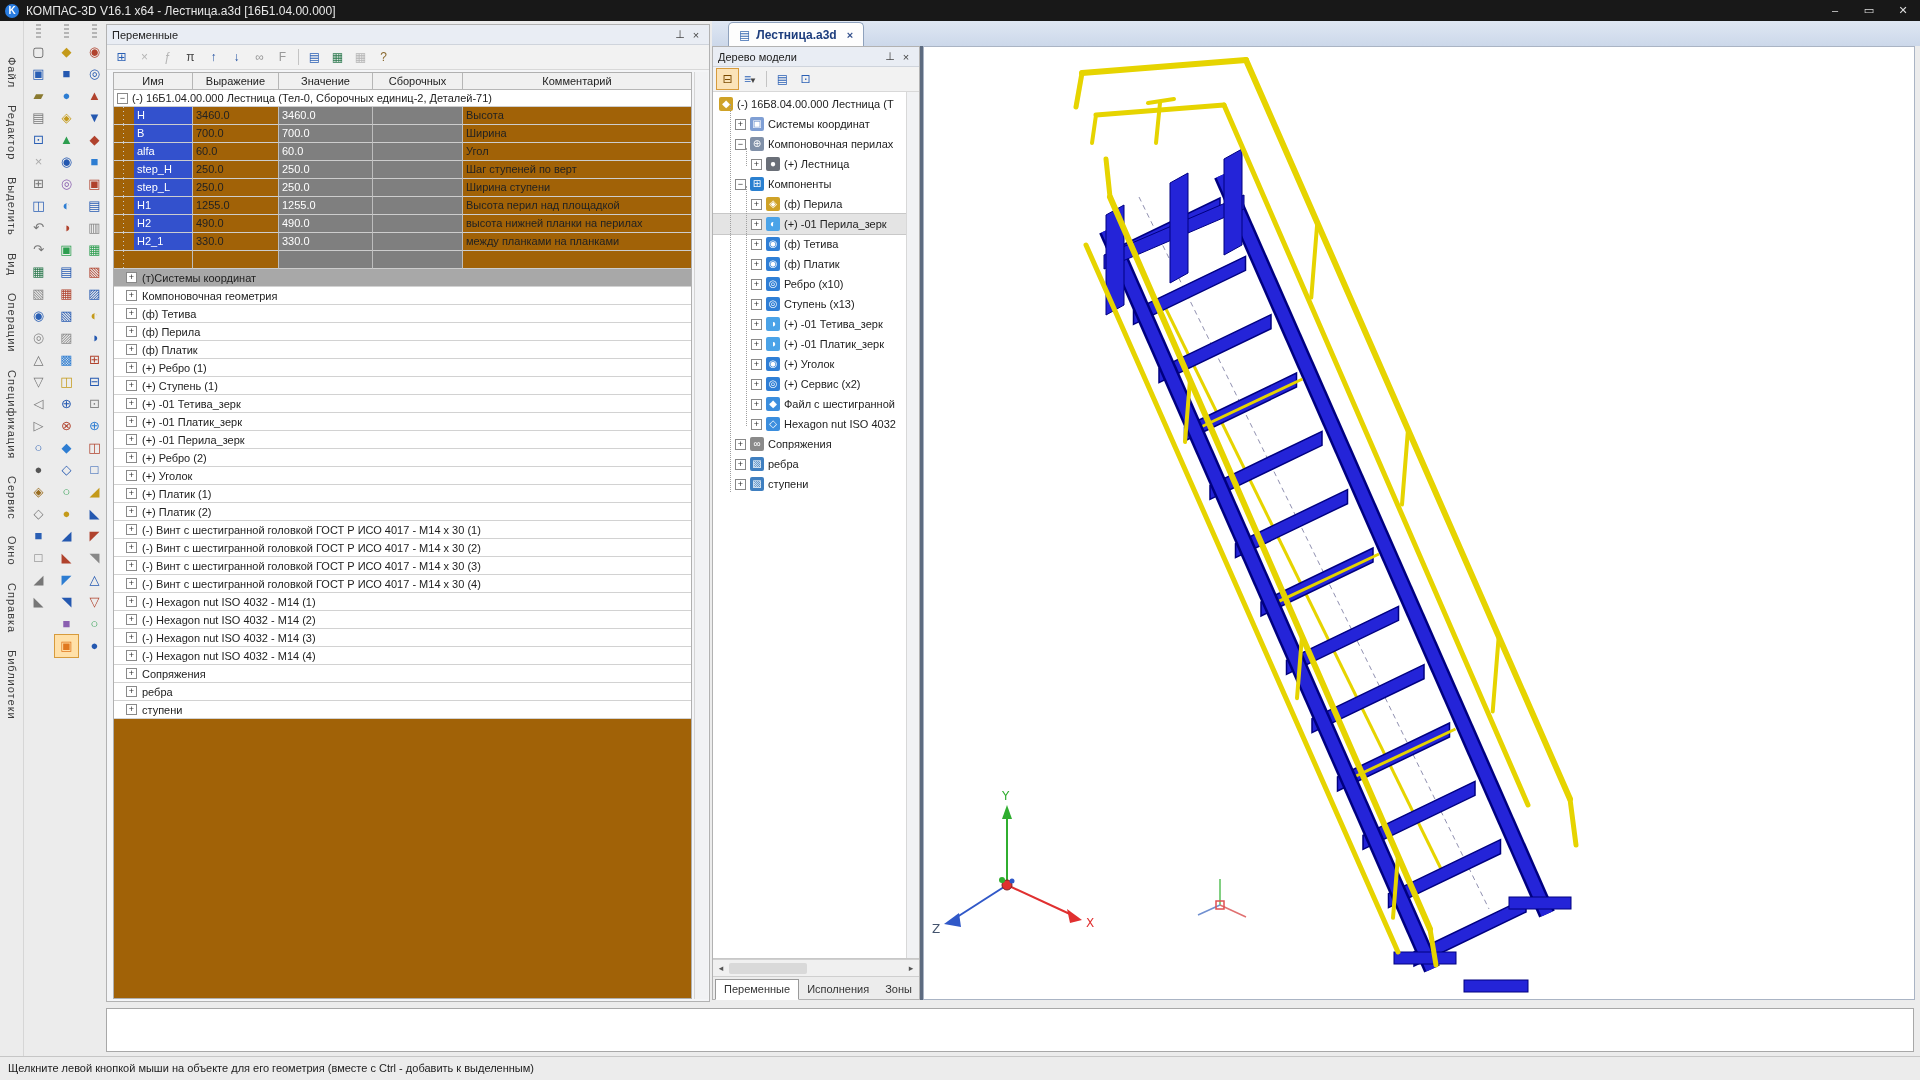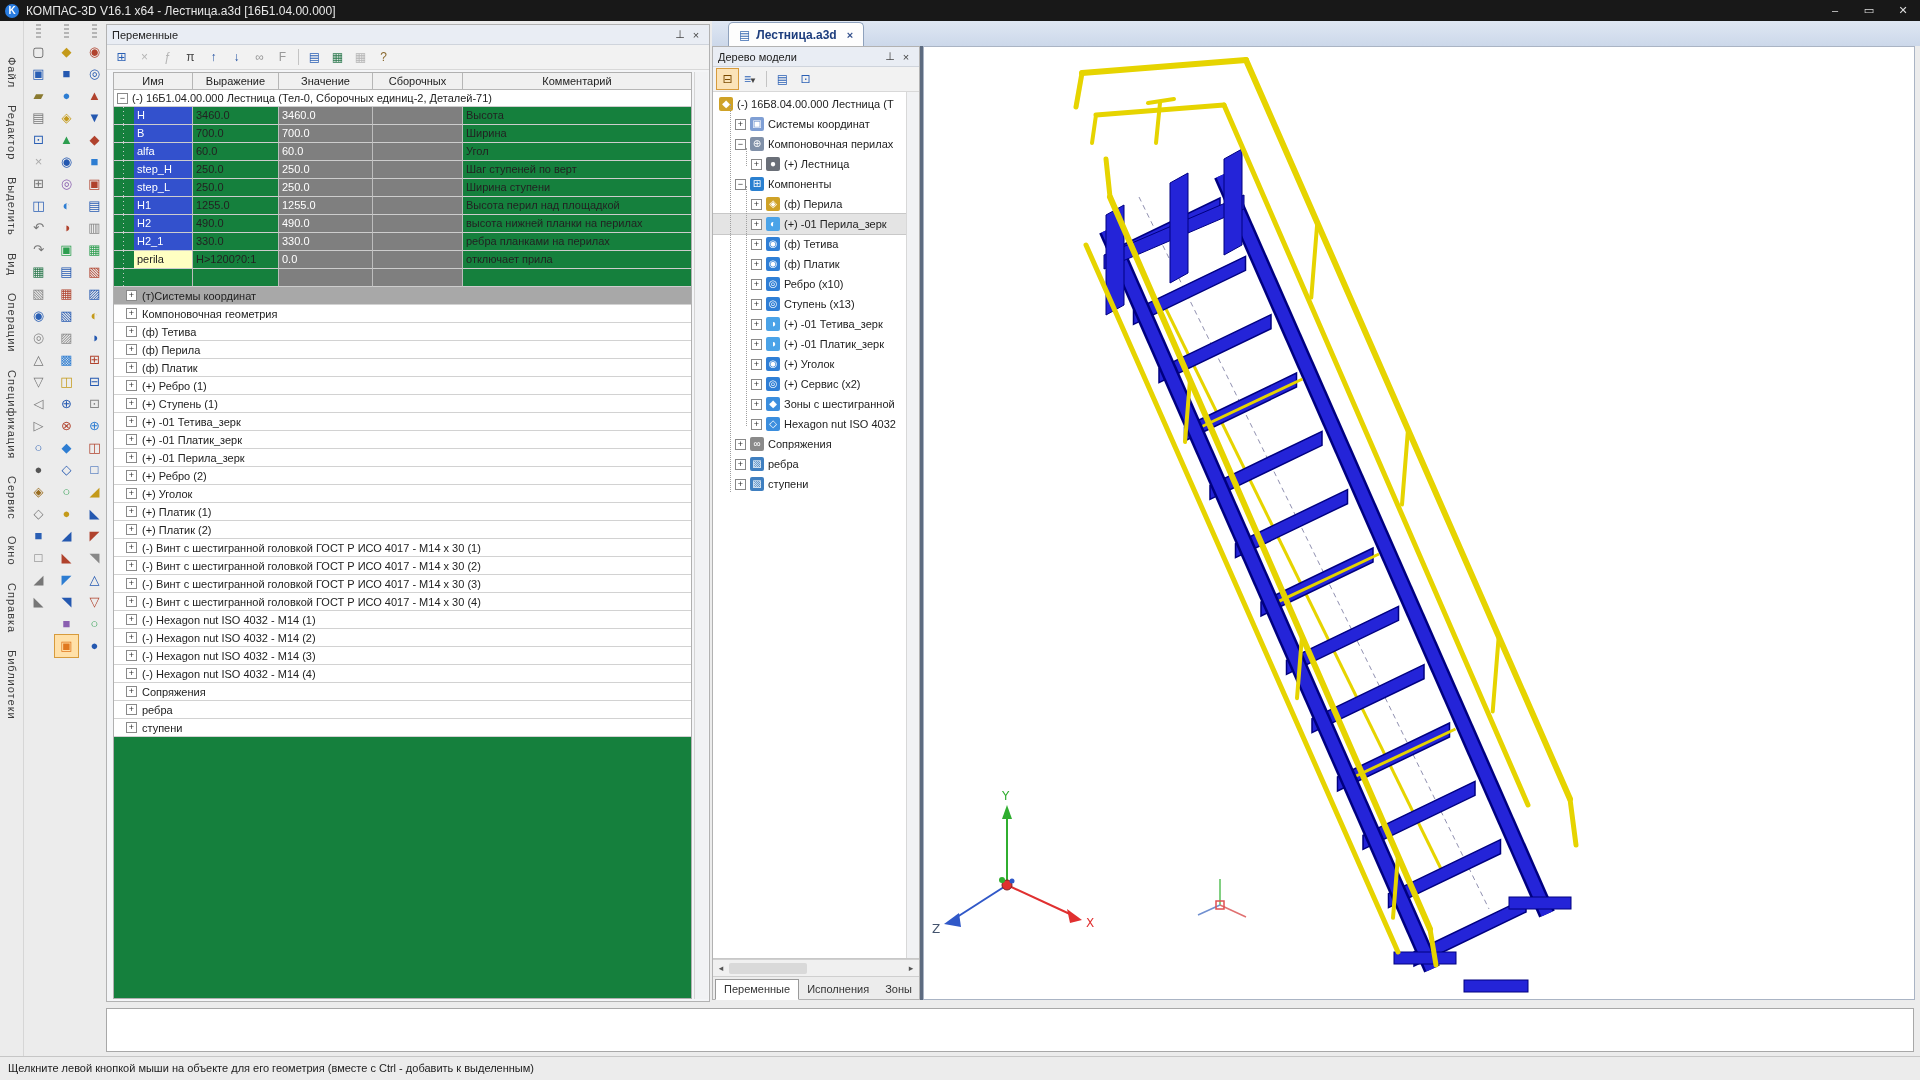--- a/index.html
+++ b/index.html
@@ -38,21 +38,21 @@
     padding:0 5px; border-bottom:1px solid #cfd4dc; }
   .panel-title { flex:1; font-size:11px; color:#222; }
   .panel-btn { width:16px; text-align:center; color:#444; font-size:11px; }
   #vp-toolbar { height:25px; display:flex; align-items:center; gap:2px; padding:2px 4px;
     background:#f2f2f2; border-bottom:1px solid #d8d8d8; }
   .mini-ico { width:21px; height:20px; line-height:20px; text-align:center; font-size:12px; }
   .mini-ico.active { background:#fbe3b8; outline:1px solid #d79b3c; }
   .mini-divider { width:1px; height:16px; background:#c4c4c4; margin:0 3px; }
 
   #vp-body { position:absolute; left:6px; right:17px; top:47px; bottom:2px;
-    background:#15803d; border:1px solid #b0b0b0; overflow:hidden; }
+    background:#a16207; border:1px solid #b0b0b0; overflow:hidden; }
   #vp-vscroll { position:absolute; right:1px; top:47px; bottom:2px; width:14px;
     background:#f1f2f4; border-left:1px solid #d4d4d4; }
 
   #vp-thead { display:grid; grid-template-columns:79px 86px 94px 90px 1fr; height:17px;
     background:#f0f0f0; }
   .th { border-right:1px solid #b6b6b6; border-bottom:1px solid #b6b6b6;
     text-align:center; line-height:16px; font-size:11px; color:#222; overflow:hidden; }
   .th:last-child { border-right:none; }
 
   #vp-rootrow { height:17px; display:flex; align-items:center; gap:4px; padding-left:3px;
@@ -331,29 +331,21 @@
           <div class="vc gray">490.0</div>
           <div class="vc gray"></div>
           <div class="vc">высота нижней планки на перилах</div>
         </div>
         <div class="var-row">
           <div class="vc gutter"></div>
           <div class="vc name-blue">H2_1</div>
           <div class="vc">330.0</div>
           <div class="vc gray">330.0</div>
           <div class="vc gray"></div>
-          <div class="vc">ребра планками на перилах</div>
-        </div>
-        <div class="var-row">
-          <div class="vc gutter"></div>
-          <div class="vc name-yellow">perila</div>
-          <div class="vc">H&gt;1200?0:1</div>
-          <div class="vc gray">0.0</div>
-          <div class="vc gray"></div>
-          <div class="vc">отключает прила</div>
+          <div class="vc">между планками на планками</div>
         </div>
         <div class="var-row">
           <div class="vc gutter"></div>
           <div class="vc"></div>
           <div class="vc"></div>
           <div class="vc gray"></div>
           <div class="vc gray"></div>
           <div class="vc"></div>
         </div>
       </div>
@@ -559,21 +551,21 @@
           <span>(+) Уголок</span>
         </div>
         <div class="tree-item" style="padding-left: 38px;">
           <span class="expand-box">+</span>
           <span class="tree-ico" style="background: rgb(47, 127, 214);">◎</span>
           <span>(+) Сервис (x2)</span>
         </div>
         <div class="tree-item" style="padding-left: 38px;">
           <span class="expand-box">+</span>
           <span class="tree-ico" style="background: rgb(59, 142, 222);">◆</span>
-          <span>Зоны с шестигранной</span>
+          <span>Файл с шестигранной</span>
         </div>
         <div class="tree-item" style="padding-left: 38px;">
           <span class="expand-box">+</span>
           <span class="tree-ico" style="background: rgb(59, 142, 222);">◇</span>
           <span>Hexagon nut ISO 4032</span>
         </div>
         <div class="tree-item" style="padding-left: 22px;">
           <span class="expand-box">+</span>
           <span class="tree-ico" style="background: rgb(138, 138, 138);">∞</span>
           <span>Сопряжения</span>

